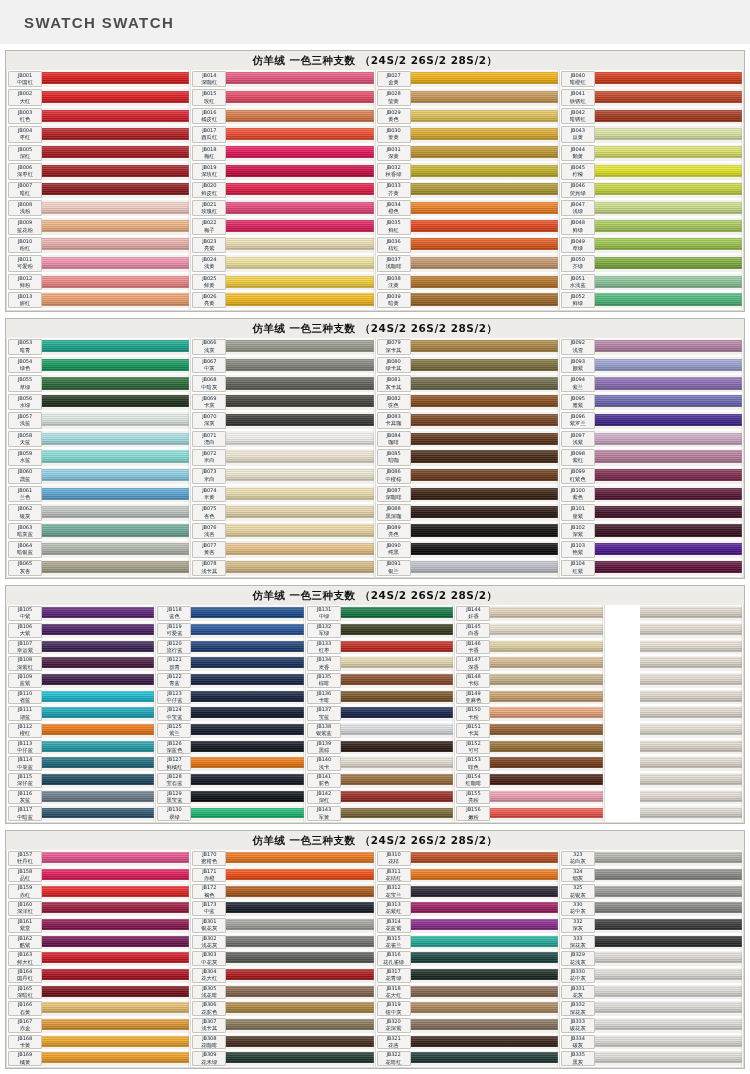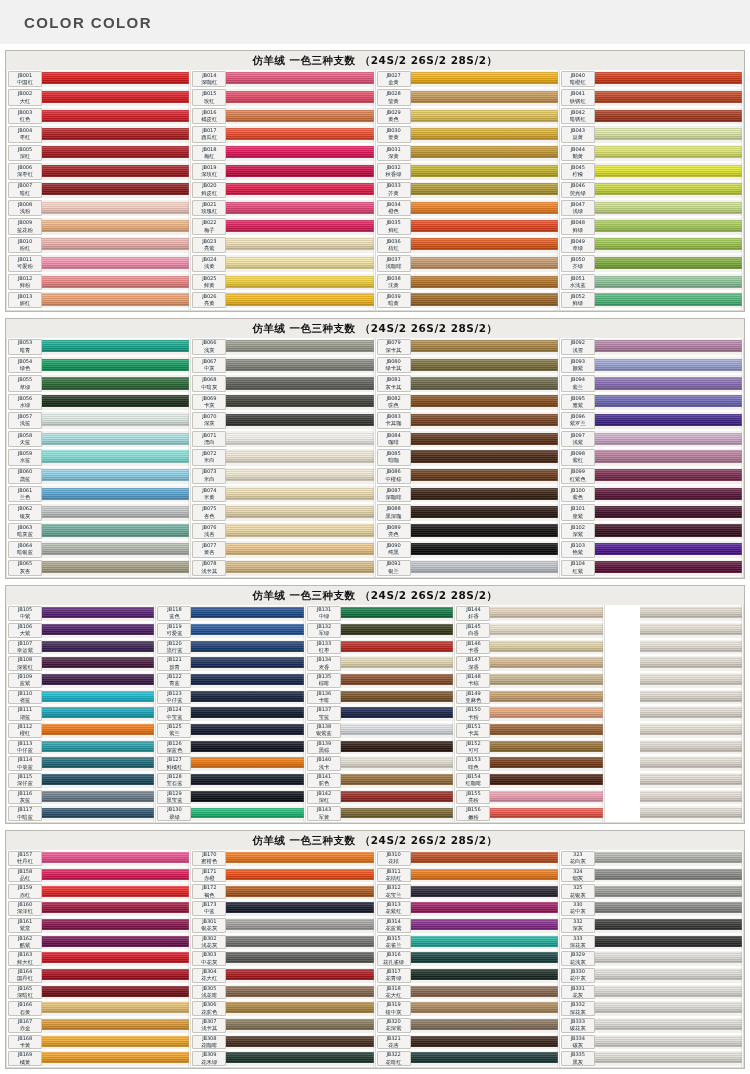--- a/index.html
+++ b/index.html
@@ -134,21 +134,21 @@
     right: 0; top: 0; bottom: 0;
     width: 2px;
     background: linear-gradient(90deg, rgba(0,0,0,0.10), rgba(255,255,255,0.5));
     z-index: 4;
   }
 </style>
 </head>
 <body>
 
 <div class="page-header">
-  <h1>COLOR COLOR</h1>
+  <h1>SWATCH SWATCH</h1>
 </div>
 
 <div class="grid" id="grid">
     <div class="panel">
       <div class="panel-title">仿羊绒 一色三种支数 （24S/2 26S/2 28S/2）</div>
       <div class="cols">
         <div class="col">
           <div class="swatch-row">
             <div class="tag">
               <div class="code">JB001</div>

